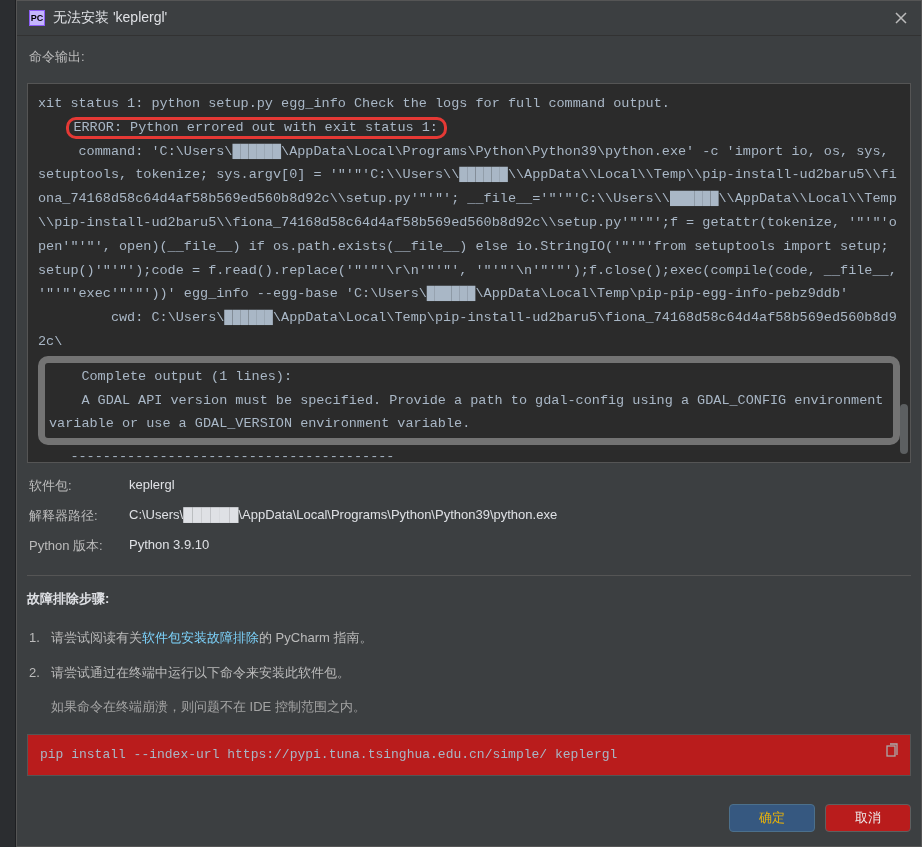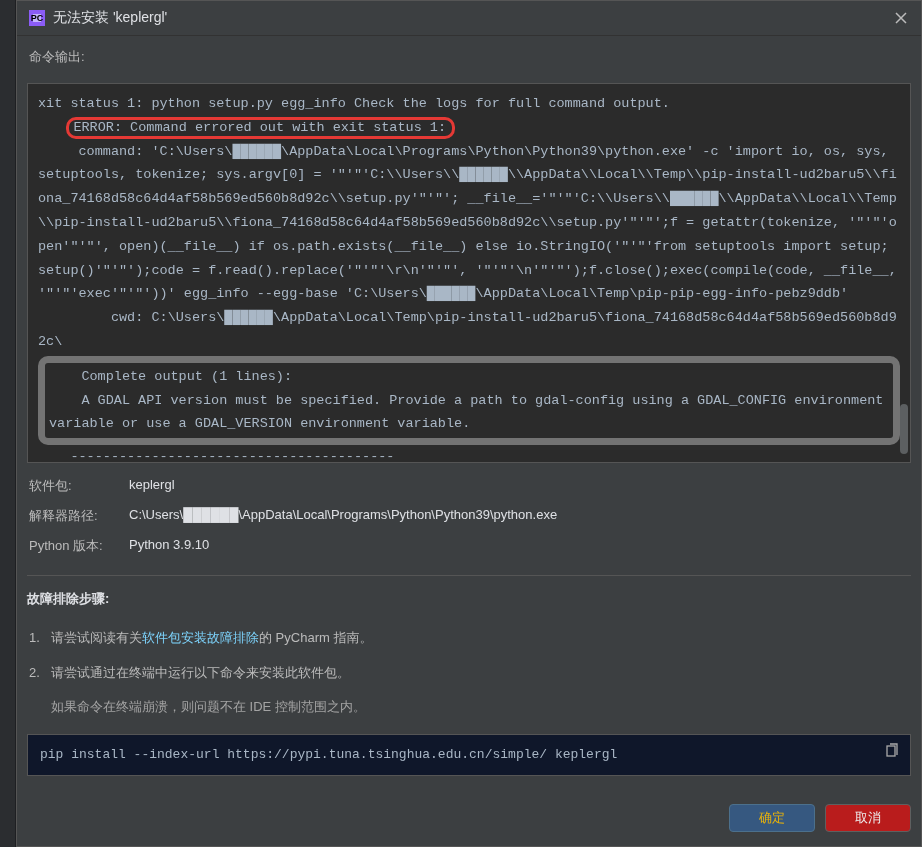--- a/index.html
+++ b/index.html
@@ -34,21 +34,21 @@
   .titlebar {
     display: flex;
     align-items: center;
     padding: 8px 12px;
     border-bottom: 1px solid #323232;
     gap: 8px;
   }
   .titlebar .app-icon {
     width: 16px; height: 16px;
     background: #c4b5fd;
-    border: 4px solid #8b5cf6;
+    border: 1px solid #8b5cf6;
     display:flex;align-items:center;justify-content:center;
     font-size:9px;font-weight:bold;color:#000;
     font-family:sans-serif;
   }
   .titlebar .title {
     flex: 1;
     color: #dfe1e5;
     font-size: 14px;
   }
   .titlebar .close {
@@ -131,21 +131,21 @@
   .step {
     margin-bottom:14px;
     padding-left:2px;
     color:#bbbbbb;
     line-height:1.6;
   }
   .step .num { display:inline-block; width:22px; }
   .step .link { color:#7dd3fc; cursor:pointer; }
   .substep { padding-left:24px; margin-bottom:14px; color:#a3a3a3;}
   .pip-box {
-    background:#0f172a;
+    background:#b91c1c;
     border:1px solid #555;
     margin-top:4px;
     padding:10px 12px;
     font-family: Consolas,"Courier New",monospace;
     font-size:13px;
     color:#a9b7c6;
     position:relative;
     height:42px;
     display:flex;
     align-items:center;
@@ -196,21 +196,21 @@
           <path d="M1 1 L11 11 M11 1 L1 11" stroke="#bbbbbb" stroke-width="1.5"></path>
         </svg>
     </div>
   </div>
 
   <div class="content">
 
     <div class="label-output">命令输出:</div>
 
     <div class="cmd-box"><span>xit status 1: python setup.py egg_info Check the logs for full command output.</span>
-    <span class="hl-red1">ERROR: Command errored out with exit status 1:</span>
+    <span class="hl-red1">ERROR: Python errored out with exit status 1:</span>
 <span>     command: 'C:\Users\██████\AppData\Local\Programs\Python\Python39\python.exe' -c 'import io, os, sys, setuptools, tokenize; sys.argv[0] = '"'"'C:\\Users\\██████\\AppData\\Local\\Temp\\pip-install-ud2baru5\\fiona_74168d58c64d4af58b569ed560b8d92c\\setup.py'"'"'; __file__='"'"'C:\\Users\\██████\\AppData\\Local\\Temp\\pip-install-ud2baru5\\fiona_74168d58c64d4af58b569ed560b8d92c\\setup.py'"'"';f = getattr(tokenize, '"'"'open'"'"', open)(__file__) if os.path.exists(__file__) else io.StringIO('"'"'from setuptools import setup; setup()'"'"');code = f.read().replace('"'"'\r\n'"'"', '"'"'\n'"'"');f.close();exec(compile(code, __file__, '"'"'exec'"'"'))' egg_info --egg-base 'C:\Users\██████\AppData\Local\Temp\pip-pip-egg-info-pebz9ddb'</span>
 <span>         cwd: C:\Users\██████\AppData\Local\Temp\pip-install-ud2baru5\fiona_74168d58c64d4af58b569ed560b8d92c\</span>
 <div class="hl-red2"><span>    Complete output (1 lines):</span>
 <span>    A GDAL API version must be specified. Provide a path to gdal-config using a GDAL_CONFIG environment variable or use a GDAL_VERSION environment variable.</span></div><span>    ----------------------------------------</span><div class="scroll-thumb"></div></div>
 
     <div class="info-section">
       <div class="info-row">
         <div class="k">软件包:</div>
         <div class="v">keplergl</div>
       </div>

